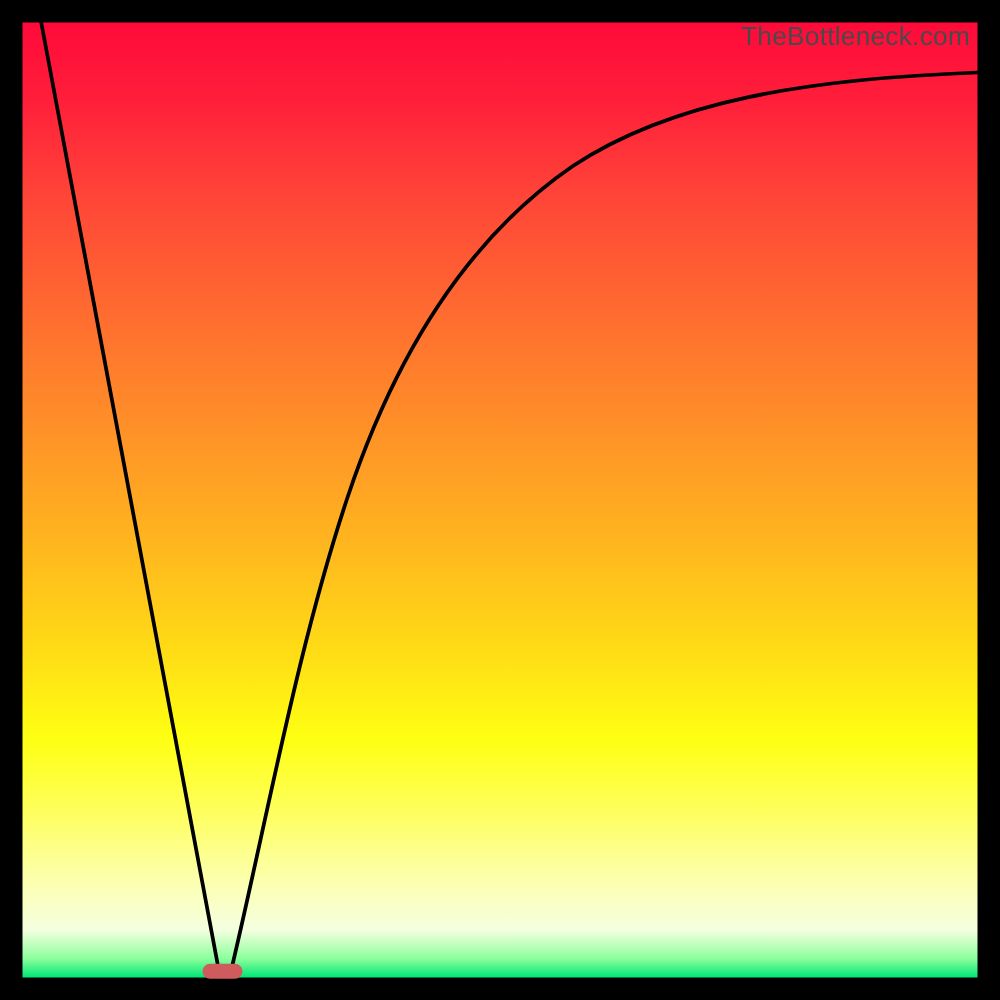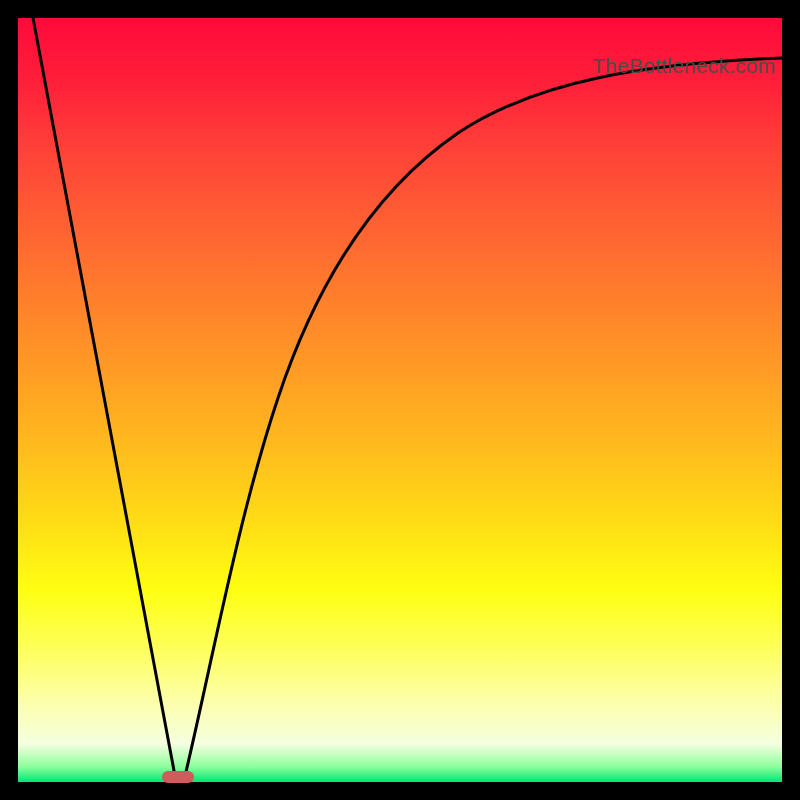--- a/index.html
+++ b/index.html
@@ -51,21 +51,20 @@
   .watermark {
     position: absolute;
     top: 0px;
     right: 6px;
     color: #4a4a4a;
     font-family: Arial, Helvetica, sans-serif;
     font-size: 21px;
     font-weight: 500;
     letter-spacing: 0.2px;
     user-select: none;
-    margin-top: 36px;
   }
   svg.curve {
     position: absolute;
     left: 0;
     top: 0;
     width: 764px;
     height: 764px;
     overflow: visible;
   }
   .marker {

